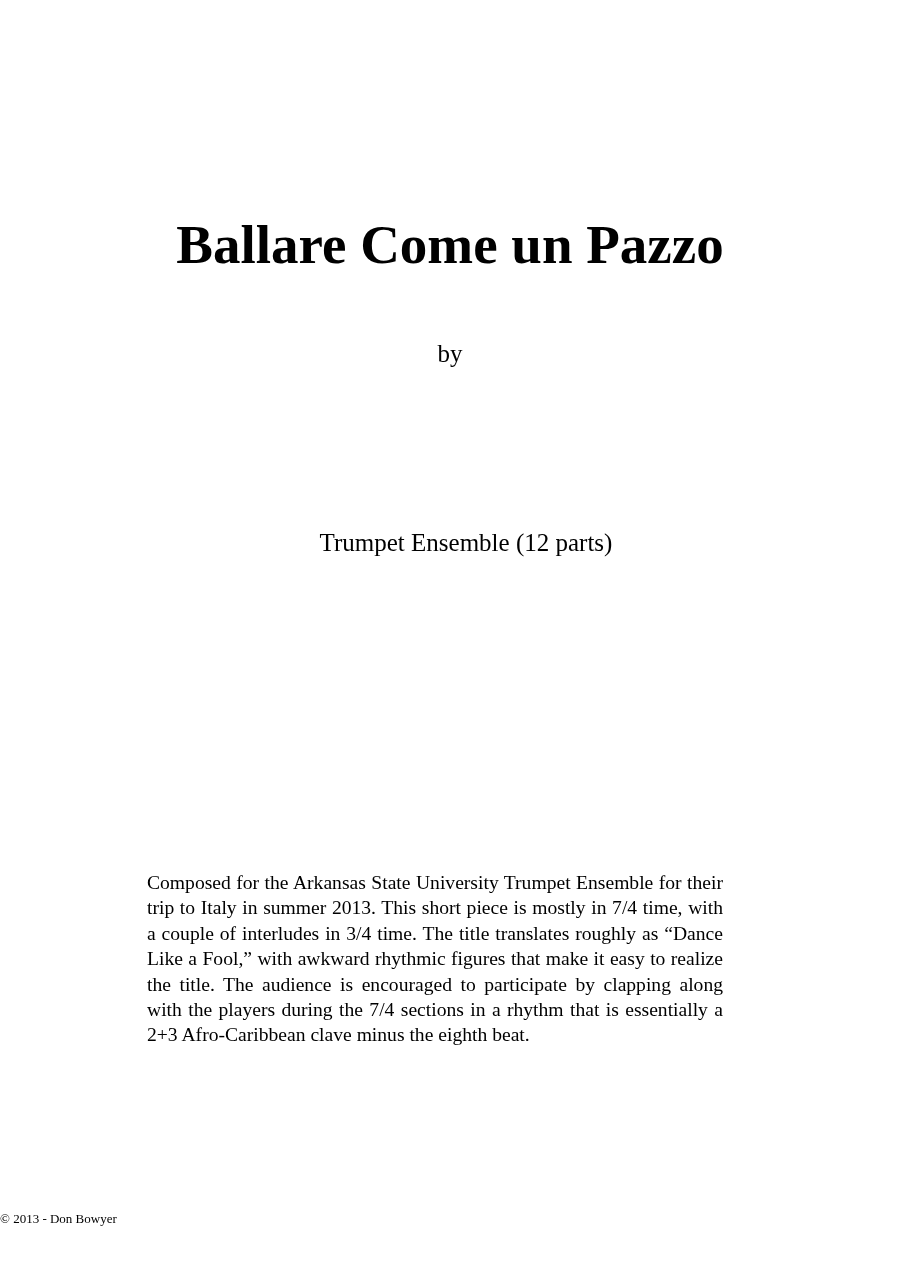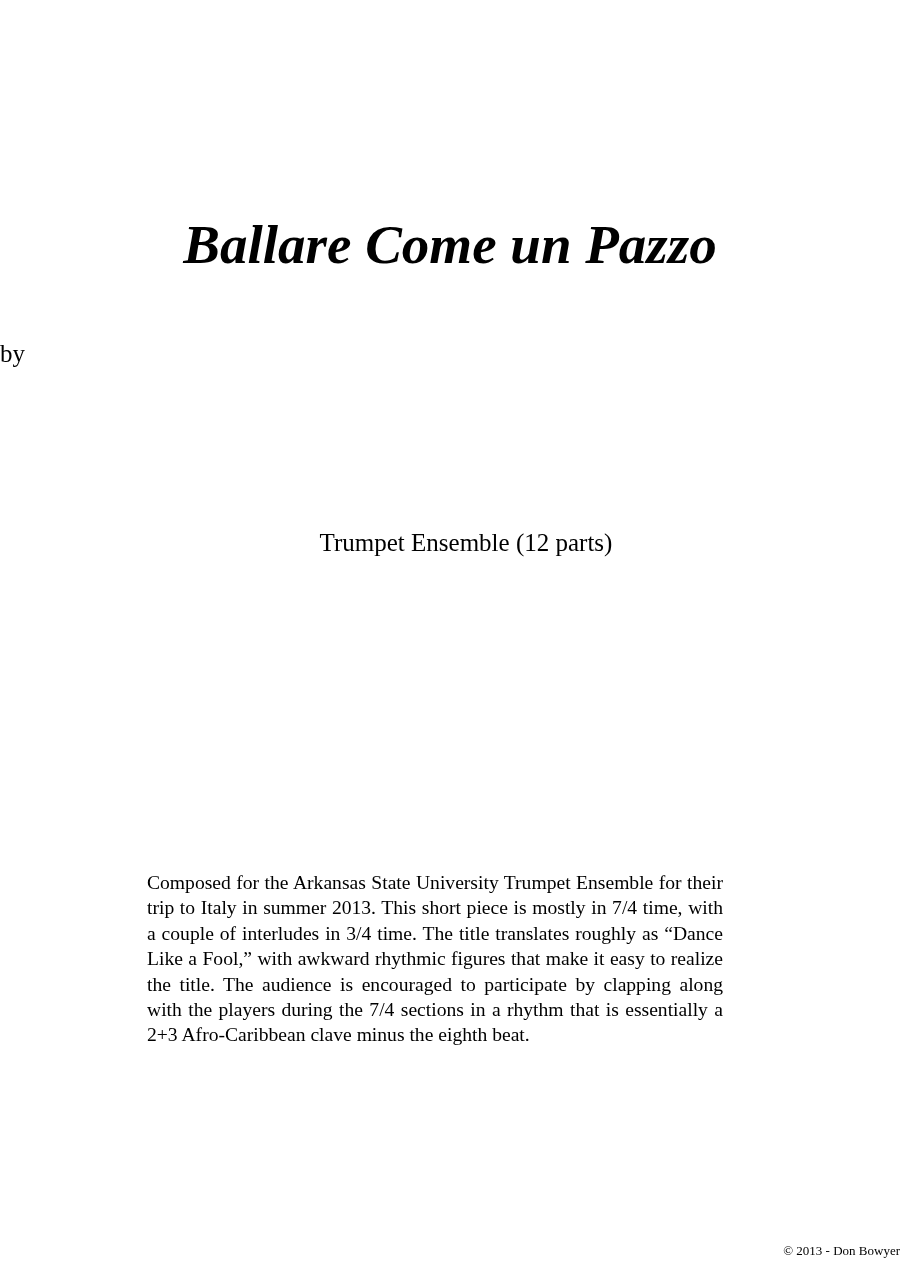--- a/index.html
+++ b/index.html
@@ -2,40 +2,40 @@
 <html><head>
 <meta charset="utf-8">
 <style>
   html, body { margin: 0; padding: 0; background: #ffffff; }
   body {
     width: 900px; height: 1273px; position: relative; overflow: hidden;
     font-family: "Liberation Serif", "DejaVu Serif", serif; color: #000;
   }
   .title {
     position: absolute; left: 0; width: 900px; top: 212px;
-    text-align: center; font-size: 55px; font-weight: bold; font-style: italic;
+    text-align: center; font-size: 55px; font-weight: bold; 
     line-height: 66px; letter-spacing: 0px;
   }
   .byline {
     position: absolute; left: 0; width: 900px; top: 338px;
-    font-size: 25px; line-height: 32px;
+    text-align: center; font-size: 25px; line-height: 32px;
   }
   .byline div { margin: 0; }
   .ensemble {
     position: absolute; left: 16px; width: 900px; top: 527px;
     text-align: center; font-size: 25px; line-height: 32px;
   }
   .description {
     position: absolute; left: 147px; width: 576px; top: 870px;
     font-size: 19.6px; line-height: 25.4px; text-align: justify;
     hyphens: none;
   }
   .footer {
     position: absolute; left: 0; width: 900px; top: 1211px;
-    text-align: right; font-size: 13px; line-height: 16px; margin-top: 32px;
+    text-align: left; font-size: 13px; line-height: 16px;
   }
 </style>
 </head>
 <body>
 
 <div>
   <div class="title">Ballare Come un Pazzo</div>
 
   <div class="byline">
     <div>by</div>

